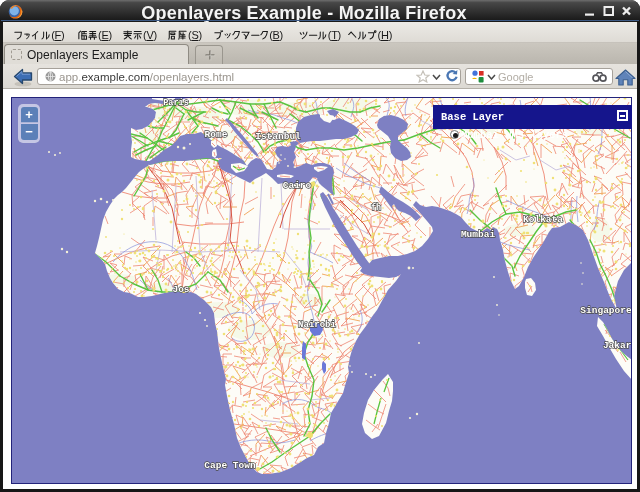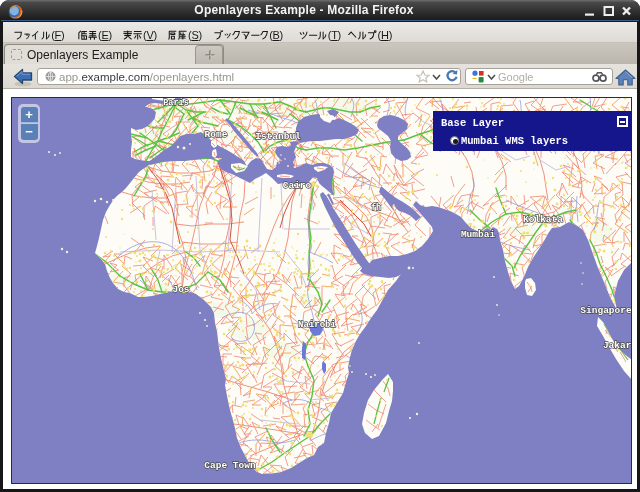--- a/index.html
+++ b/index.html
@@ -1,38 +1,38 @@
 <!DOCTYPE html>
 <html><head><meta charset="utf-8"><style>
 *{margin:0;padding:0;box-sizing:border-box}
 html,body{width:640px;height:492px;overflow:hidden;font-family:"Liberation Sans",sans-serif;background:#fff}
 .win{position:absolute;inset:0;width:640px;height:492px;background:#171717;border-radius:9px 9px 0 0}
 .page{position:absolute;left:3px;right:3px;top:22px;bottom:3px;background:#fff}
 .titlebar{position:absolute;left:0;top:0;width:640px;height:22px;border-radius:9px 9px 0 0;
  background:linear-gradient(#6e6e6e 0%,#474747 12%,#2f2f2f 55%,#1a1a1a 92%);}
 .titlebar:after{content:"";position:absolute;left:1px;right:1px;bottom:1px;height:1px;background:#3d5a85}
-.title{position:absolute;top:3px;left:0;width:608px;text-align:center;color:#f4f4f4;font-weight:bold;font-size:12px;letter-spacing:0.2px}
+.title{position:absolute;top:3px;left:0;width:608px;text-align:center;color:#f4f4f4;font-weight:bold;font-size:18px;letter-spacing:0.2px}
 .wbtn{position:absolute;top:0;color:#efefef}
 .menubar{position:absolute;left:3px;right:3px;top:22px;height:21px;background:linear-gradient(#eceae6,#dedbd5);border-bottom:1px solid #c6c2bb}
 .mi{position:absolute;top:4px}
 .ak{font-size:11px;color:#1a1a1a;vertical-align:1.5px;margin-left:0;letter-spacing:-0.3px}
 .tabbar{position:absolute;left:3px;right:3px;top:43px;height:21px;background:linear-gradient(#cbc7bf,#bab6ae)}
-.tab{position:absolute;left:1px;top:1px;width:220px;height:20px;background:#e0ddd7;border:1px solid #8f8b83;border-bottom:none;border-radius:4px 4px 0 0}
+.tab{position:absolute;left:1px;top:1px;width:185px;height:20px;background:#e0ddd7;border:1px solid #8f8b83;border-bottom:none;border-radius:4px 4px 0 0}
 .tablabel{position:absolute;left:22px;top:3px;font-size:12px;color:#1c1c1c}
 .fav{position:absolute;left:6px;top:4px;width:11px;height:11px;border:1px dashed #a19c93;border-radius:2px}
 .newtab{position:absolute;left:192px;top:2px;width:28px;height:19px;background:linear-gradient(#cdc9c1,#bdb9b1);border:1px solid #9a968e;border-bottom:none;border-radius:4px 4px 0 0}
 .navbar{position:absolute;left:3px;right:3px;top:64px;height:25px;background:linear-gradient(#e6e3de,#dcd9d3);border-bottom:1px solid #b3afa7}
 .field{position:absolute;top:4px;height:17px;background:#fff;border:1px solid #a6a19a;border-radius:3px}
 .url{left:34px;width:424px}
 .search{left:462px;width:148px}
 .urltext{position:absolute;left:56px;top:7px;font-size:11.5px;color:#9a958e;white-space:nowrap}
 .urltext b{color:#3a3a3a;font-weight:normal}
 .ph{position:absolute;left:33px;top:7px;font-size:11px;color:#b2ada5}
 .content{position:absolute;left:3px;right:3px;top:89px;bottom:3px;background:#fff}
-.panel{position:absolute;left:433px;top:111px;width:199px;height:40px;background:#15158c}
+.panel{position:absolute;left:433px;top:105px;width:199px;height:24px;background:#15158c}
 .panel .bl{position:absolute;left:8px;top:6px;color:#fff;font-family:"Liberation Mono",monospace;font-weight:bold;font-size:10.5px}
 .panel .lw{position:absolute;left:28px;top:24px;color:#fff;font-family:"Liberation Mono",monospace;font-weight:bold;font-size:10.5px}
 .minb{position:absolute;right:4px;top:5px;width:11px;height:11px;border:2px solid #fff;background:#12128c}
 .minb:after{content:"";position:absolute;left:1px;top:3px;width:5px;height:2px;background:#fff}
 .radio{position:absolute;left:17px;top:25px;width:9px;height:9px;border-radius:50%;background:#fff;border:1px solid #777}
 .radio:after{content:"";position:absolute;left:1.5px;top:1.5px;width:5px;height:5px;border-radius:50%;background:#1a1a1a}
 .zoomctl{position:absolute;left:18px;top:104px;width:22px;height:39px;background:rgba(255,255,255,0.55);border-radius:5px}
 .zbtn{position:absolute;left:2.5px;width:17px;height:16px;background:#5b80b8;color:#fff;font-weight:bold;text-align:center;font-size:13px;line-height:15px;font-family:"Liberation Sans",sans-serif}
 .zp{top:3px;border-radius:3px 3px 0 0;border-bottom:1px solid #a9b4d6}
 .zm{top:20px;border-radius:0 0 3px 3px}

